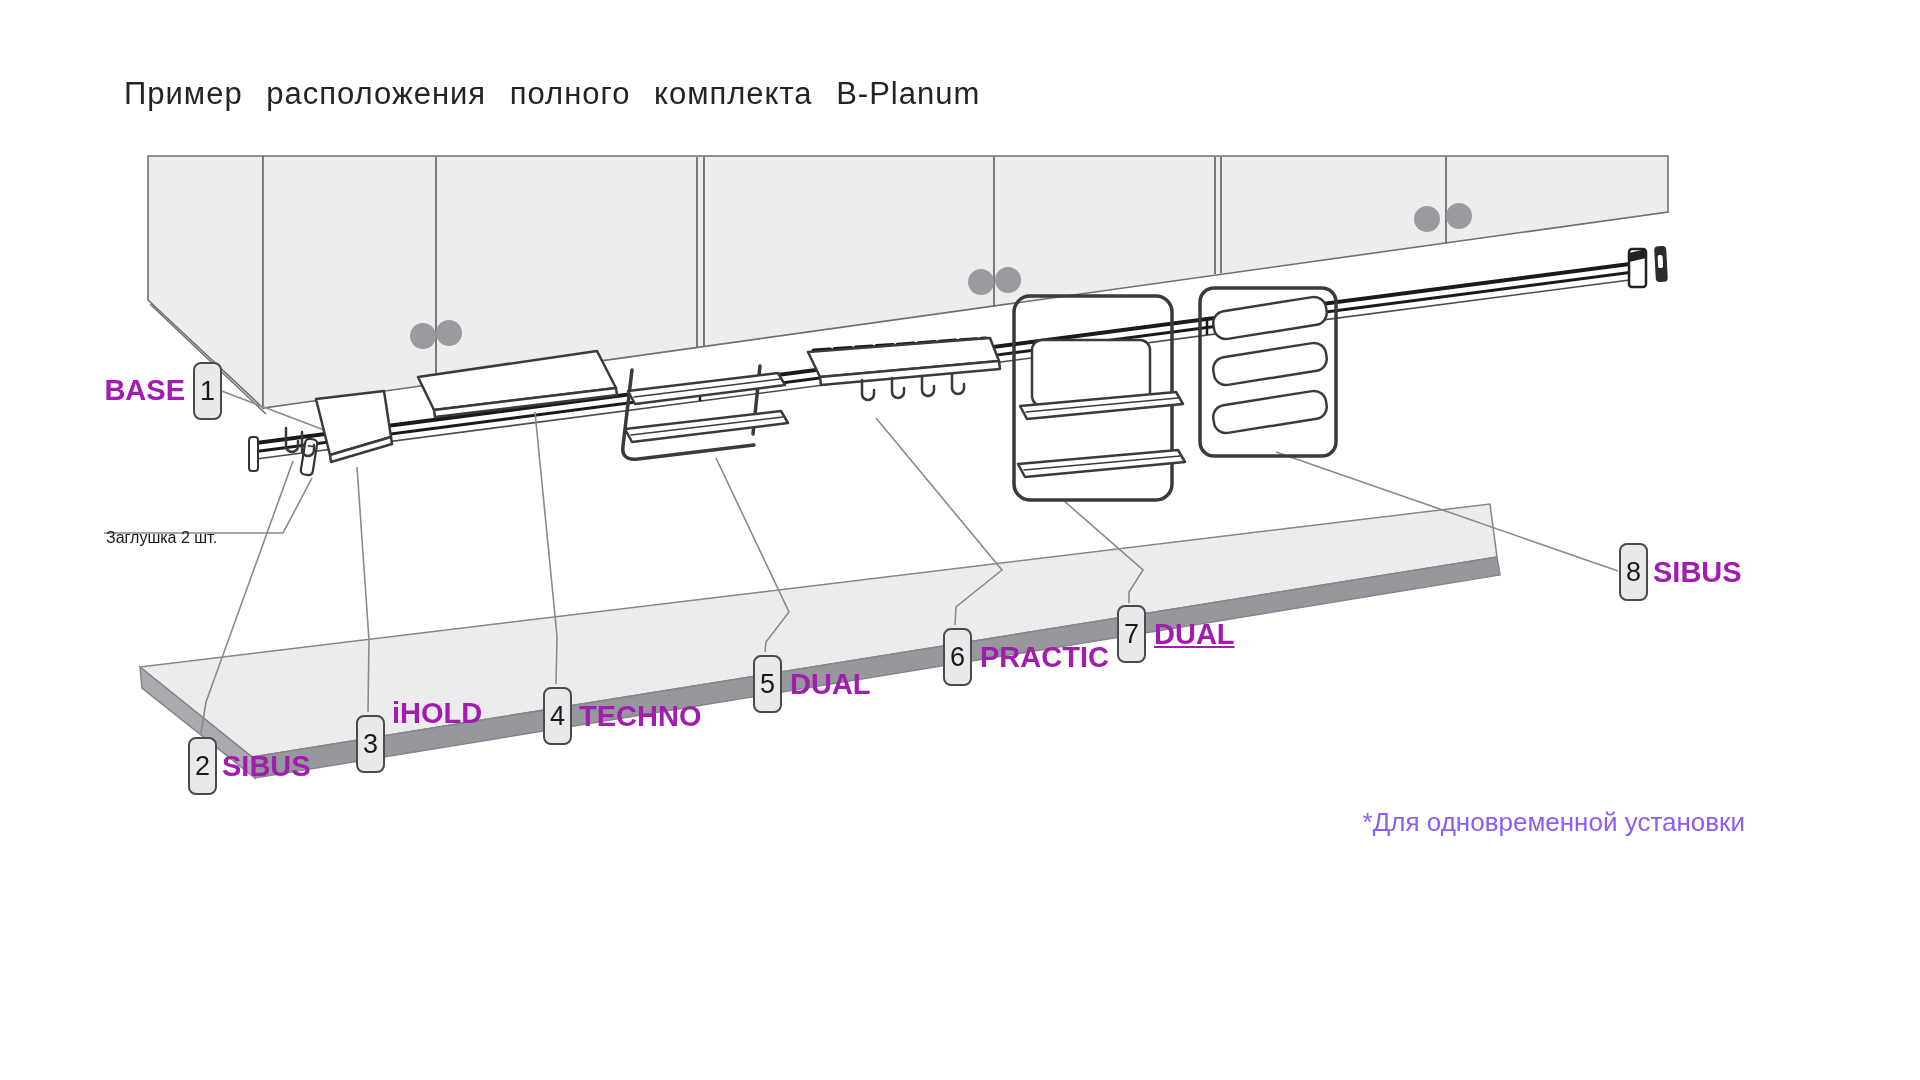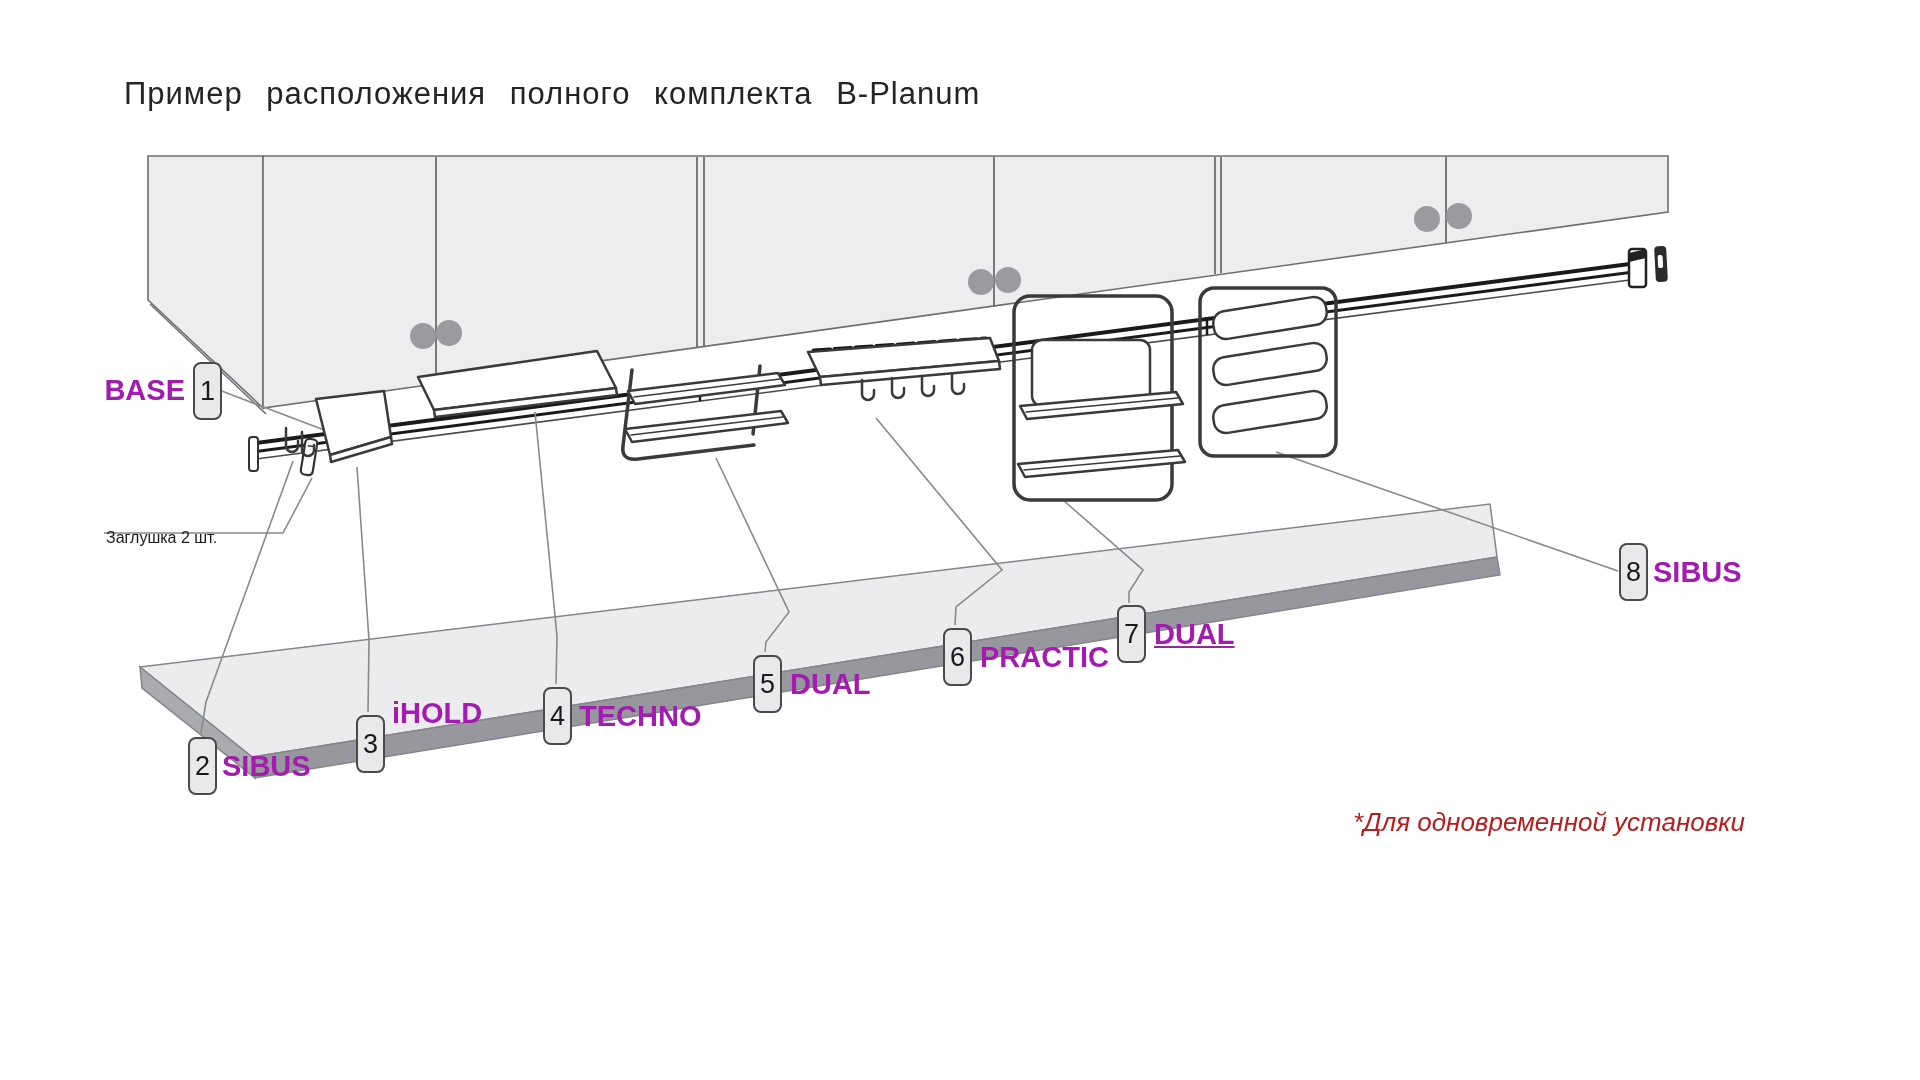--- a/index.html
+++ b/index.html
@@ -8,21 +8,21 @@
   .title{position:absolute;left:124px;top:76px;font-size:31px;font-weight:400;color:#242424;
          letter-spacing:1px;word-spacing:14px;white-space:nowrap;}
   .numbox{position:absolute;width:25px;height:54px;background:#e9e9eb;border:2px solid #4a4a4a;
           border-radius:8px;display:flex;align-items:center;justify-content:center;
           font-size:27px;color:#1a1a1a;}
   .itemname{position:absolute;font-weight:bold;font-size:29px;line-height:34px;color:#a21caf;
             white-space:nowrap;}
   .itemname.right-align{text-align:right;}
   .capnote{position:absolute;left:106px;top:506px;font-size:16px;color:#1a1a1a;white-space:nowrap;margin-top:23px;}
   .footnote{position:absolute;left:1000px;top:806px;width:745px;text-align:right;
-            font-size:26px;line-height:33px;color:#b91c1c;font-style:italic;}
+            font-size:26px;line-height:33px;color:#8b5cf6;}
   svg{position:absolute;left:0;top:0;}
 </style>
 </head>
 <body>
 
 <div class="stage">
 
   <svg width="1920" height="1080" viewBox="0 0 1920 1080">
 
     <g stroke="#6f6f72" stroke-width="1.6">

